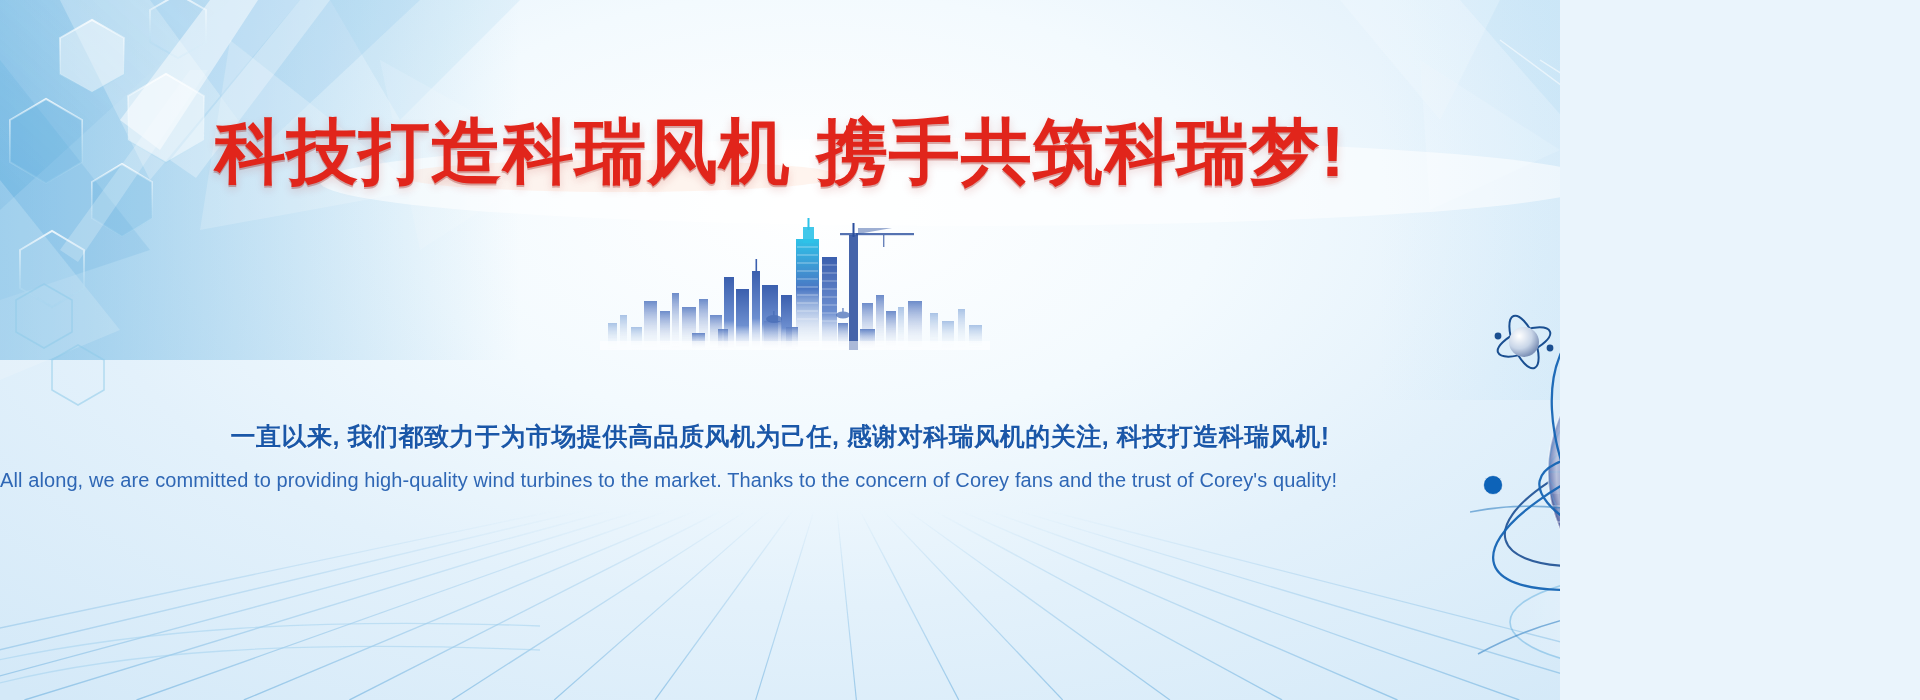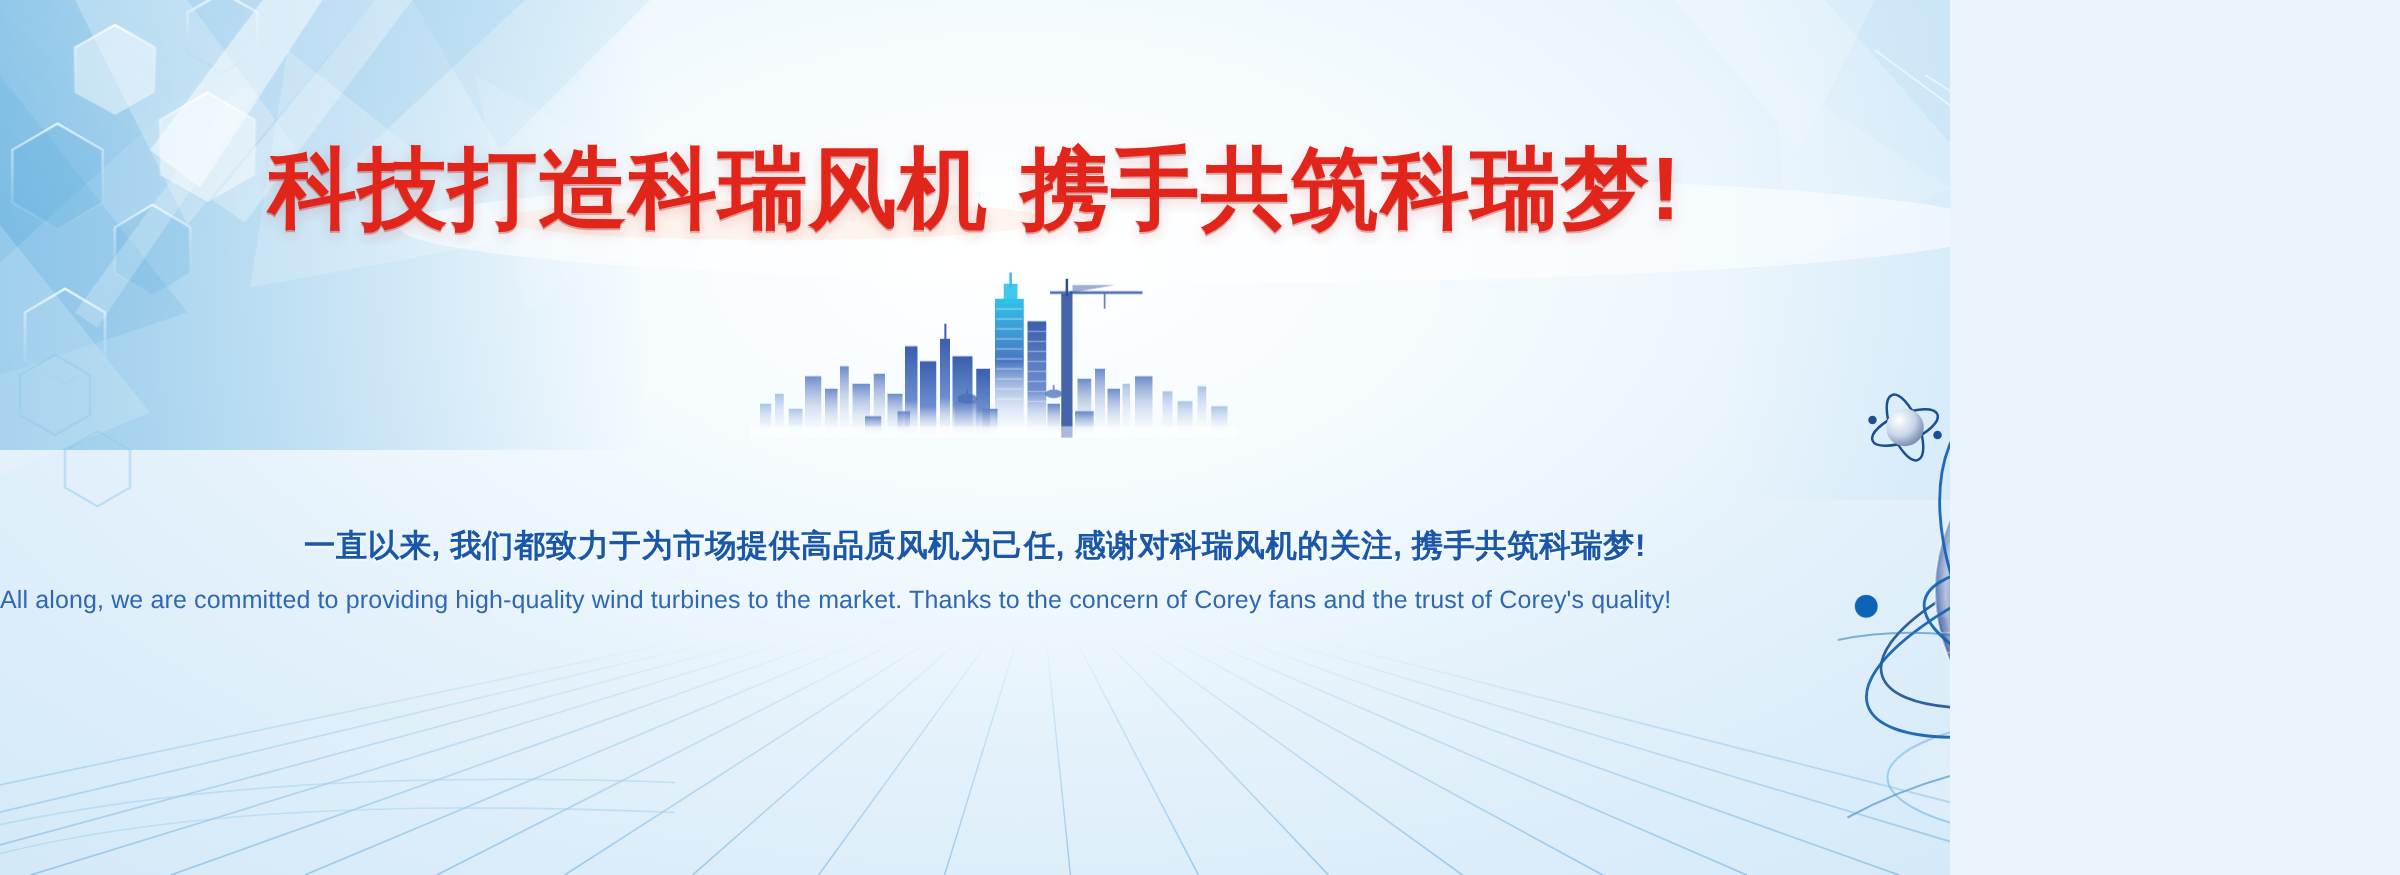--- a/index.html
+++ b/index.html
@@ -280,21 +280,21 @@
       </g>
 
       <rect x="0" y="126" width="390" height="9" fill="#ffffff" opacity=".55"></rect>
     </svg>
   </div>
 
   <div id="headline">
     <span>科技打造科瑞风机</span><span class="seg2">携手共筑科瑞梦!</span>
   </div>
 
-  <div id="subtitle-cn">一直以来, 我们都致力于为市场提供高品质风机为己任, 感谢对科瑞风机的关注, 携手共筑科瑞梦!</div>
+  <div id="subtitle-cn">一直以来, 我们都致力于为市场提供高品质风机为己任, 感谢对科瑞风机的关注, 科技打造科瑞风机!</div>
   <div id="subtitle-en">All along, we are committed to providing high-quality wind turbines to the market. Thanks to the concern of Corey fans and the trust of Corey's quality!</div>
 
   <div class="deco pointer-none" style="left:1470px;top:250px;width:450px;height:450px;">
     <svg class="decosvg" width="450" height="450" viewBox="0 0 450 450" xmlns="http://www.w3.org/2000/svg">
       <defs>
         <radialGradient id="gGlobe" cx="38%" cy="26%" r="78%">
           <stop offset="0%" stop-color="#ffffff"></stop>
           <stop offset="16%" stop-color="#e8f2fb"></stop>
           <stop offset="36%" stop-color="#8fa8d6"></stop>
           <stop offset="58%" stop-color="#5b6fae"></stop>

